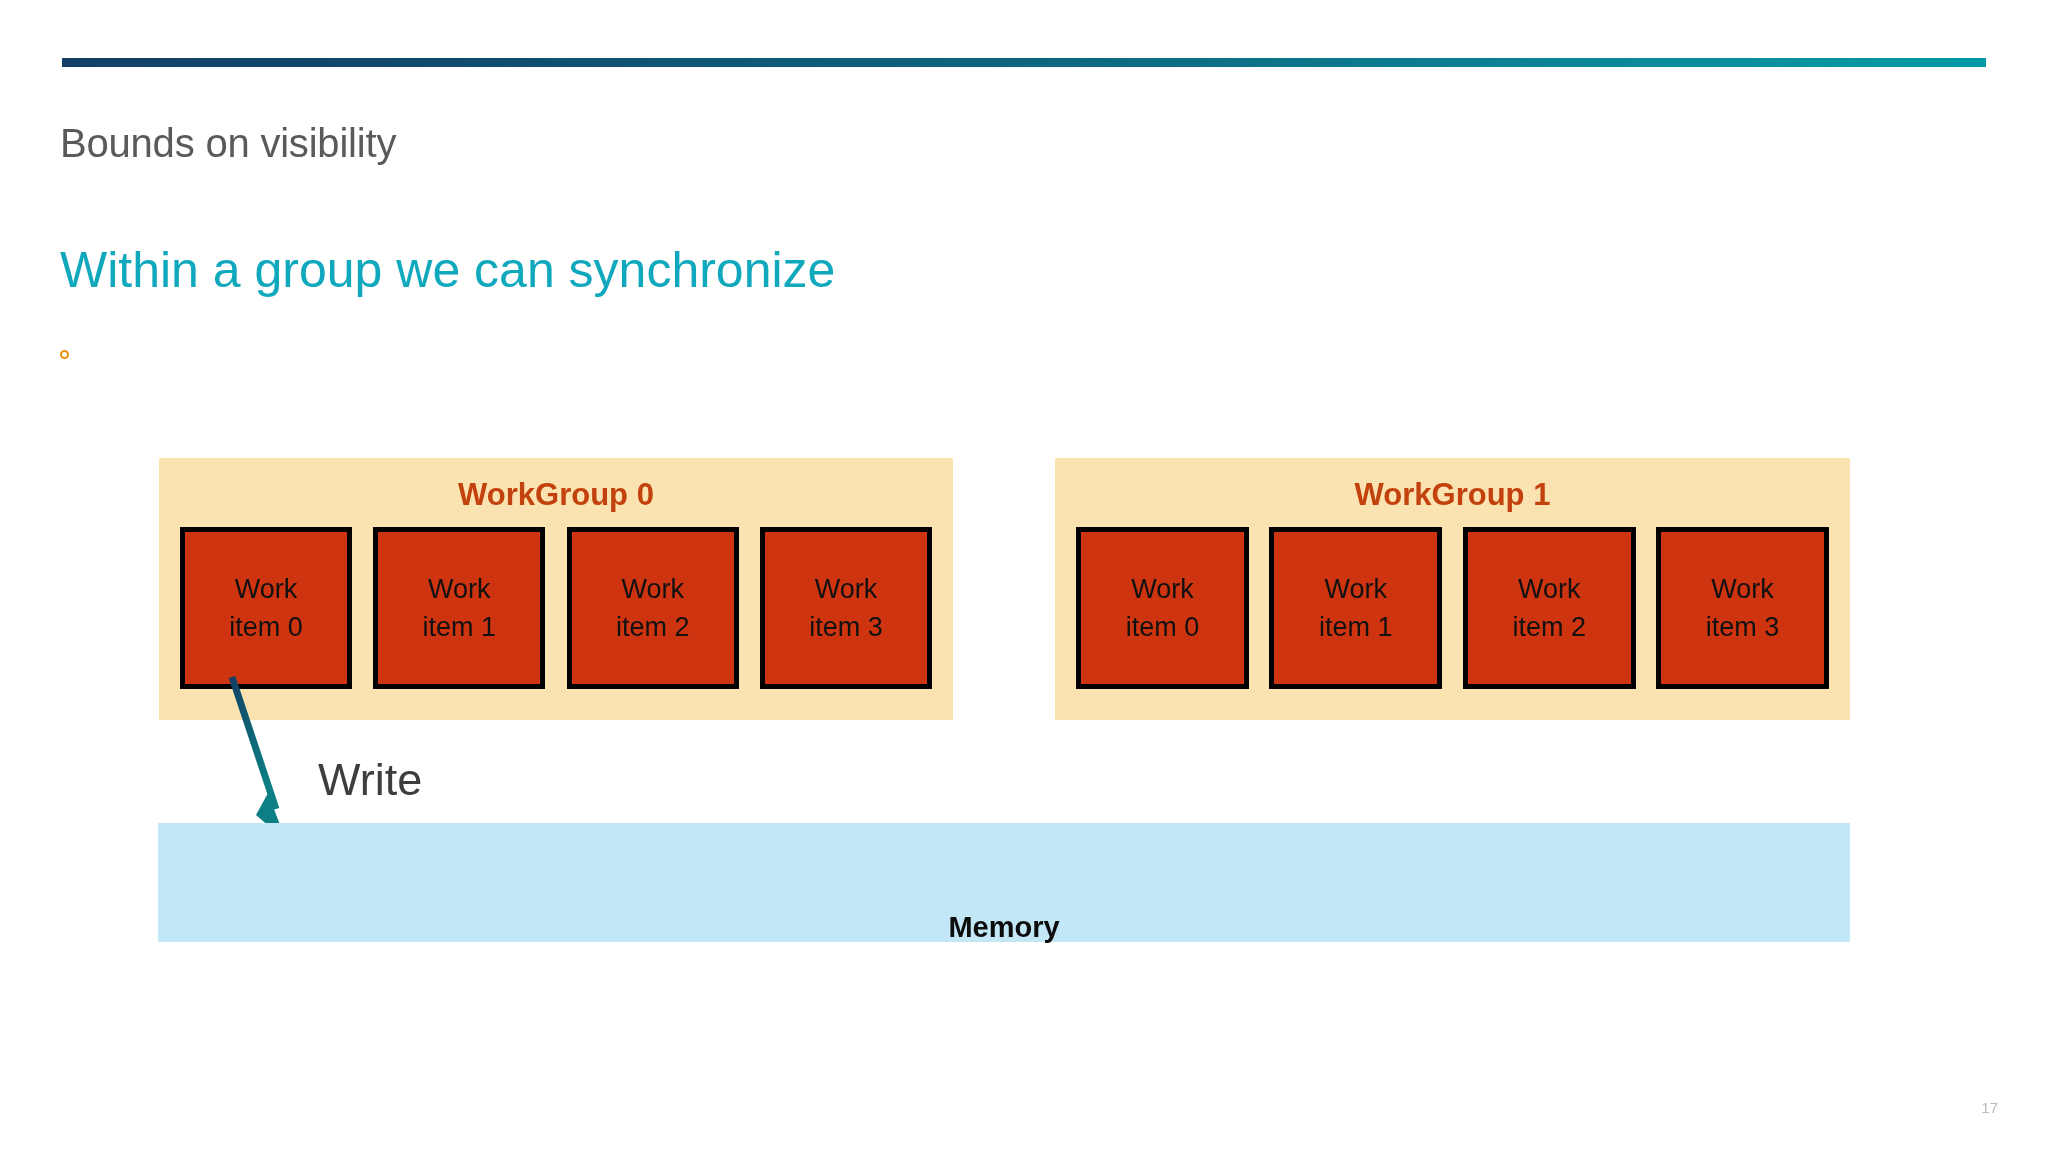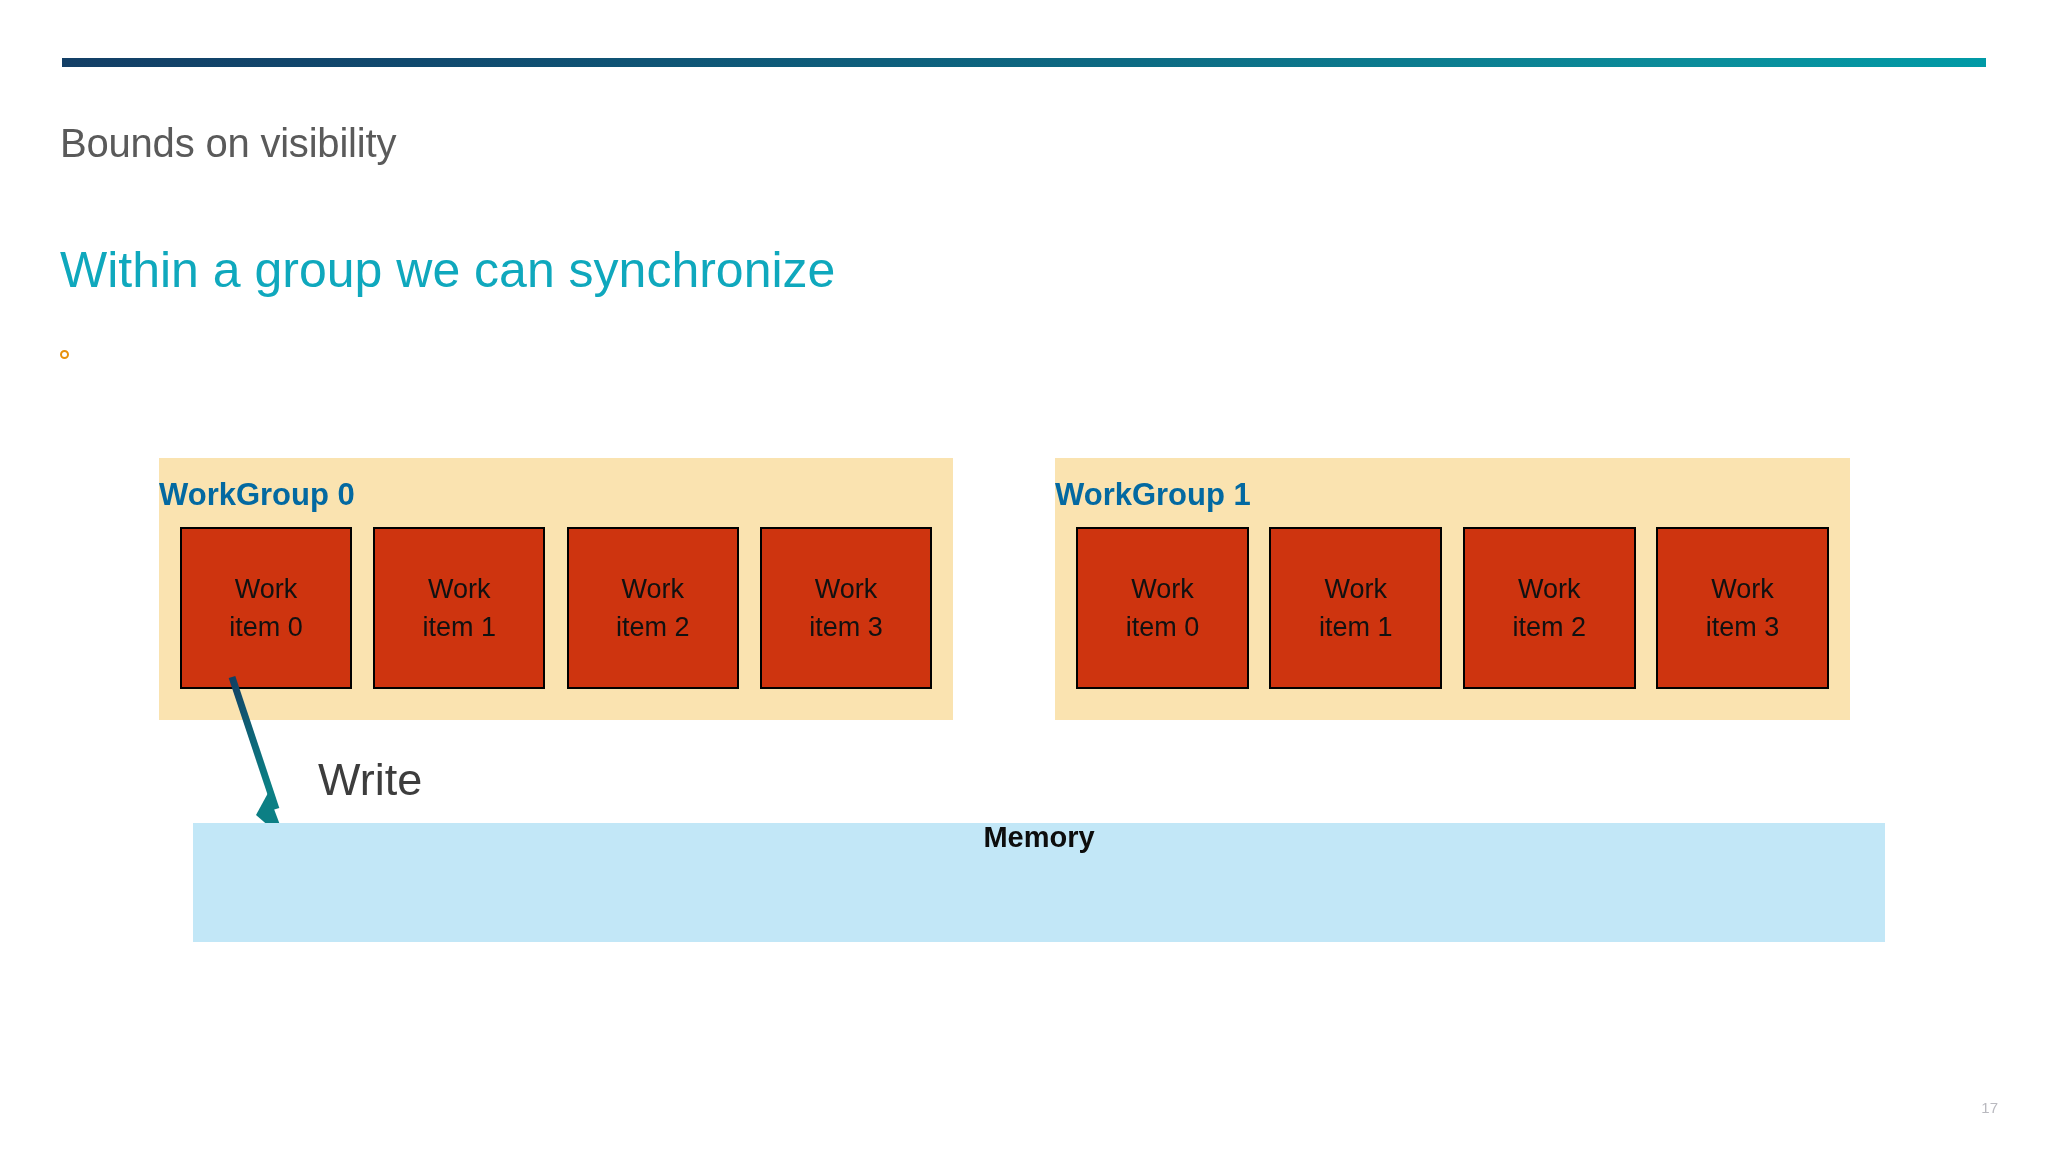--- a/index.html
+++ b/index.html
@@ -112,41 +112,42 @@
     box-sizing: border-box;
   }
   #workgroup-0 { left: 159px; top: 458px; width: 794px; height: 262px; }
   #workgroup-1 { left: 1055px; top: 458px; width: 795px; height: 262px; padding-left: 24px; }
 
   .workgroup-label {
     position: absolute;
     left: 0;
     right: 0;
     top: 20px;
+    text-align: center;
     font-size: 31px;
     font-weight: bold;
-    color: #0369a1;
+    color: #c2410c;
     line-height: 1.1;
   }
 
   .workitem-row {
     position: absolute;
     left: 21px;
     right: 21px;
     top: 69px;
     height: 162px;
     display: flex;
     justify-content: space-between;
   }
 
   .workitem {
     width: 172px;
     height: 162px;
     background: #ce340f;
-    border: 2px solid #000000;
+    border: 5px solid #000000;
     box-sizing: border-box;
     display: flex;
     flex-direction: column;
     align-items: center;
     justify-content: center;
     color: #111111;
     font-size: 27px;
     font-weight: 400;
     line-height: 1.42;
   }
@@ -155,23 +156,22 @@
 
   
   #memory-bar {
     position: absolute;
     left: 158px;
     top: 823px;
     width: 1692px;
     height: 119px;
     background: #c2e7f7;
     display: flex;
-    align-items: flex-start;
+    align-items: flex-end;
     justify-content: center;
-    margin-left: 35px;
   }
   #memory-label {
     font-size: 29px;
     font-weight: bold;
     color: #0d0d0d;
     line-height: 1;
   }
 
   
   #write-arrow-svg {

